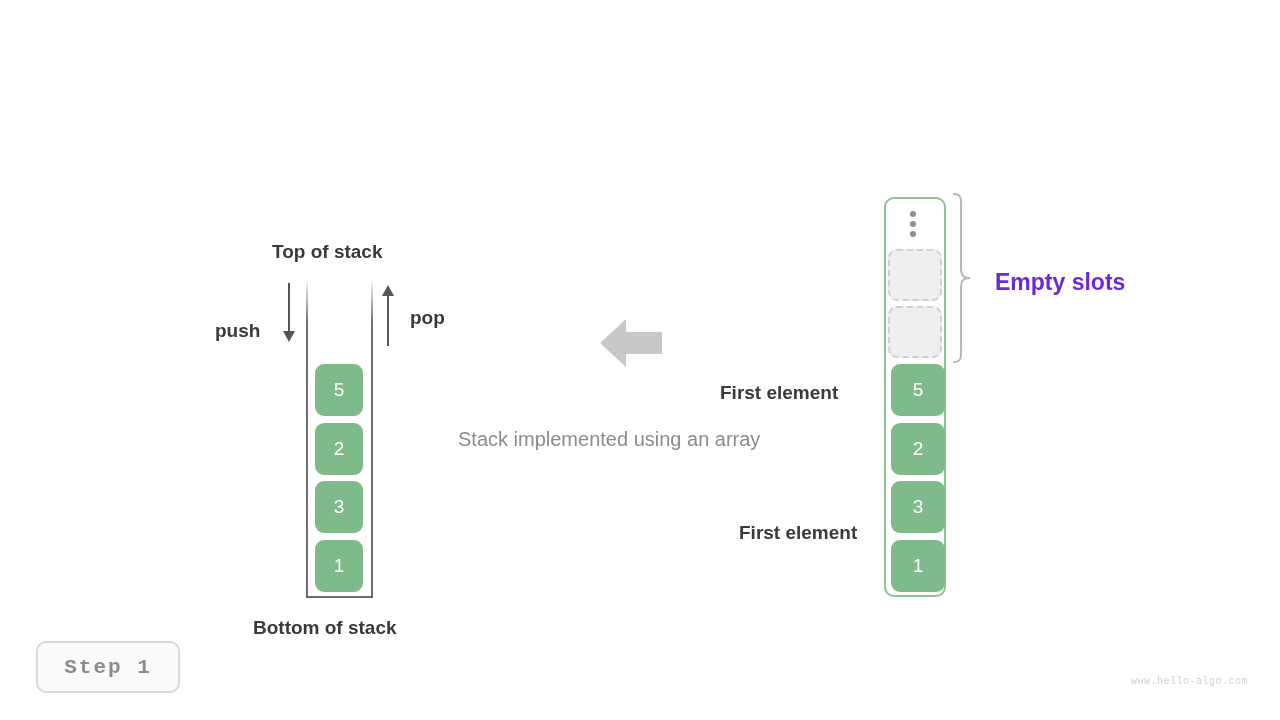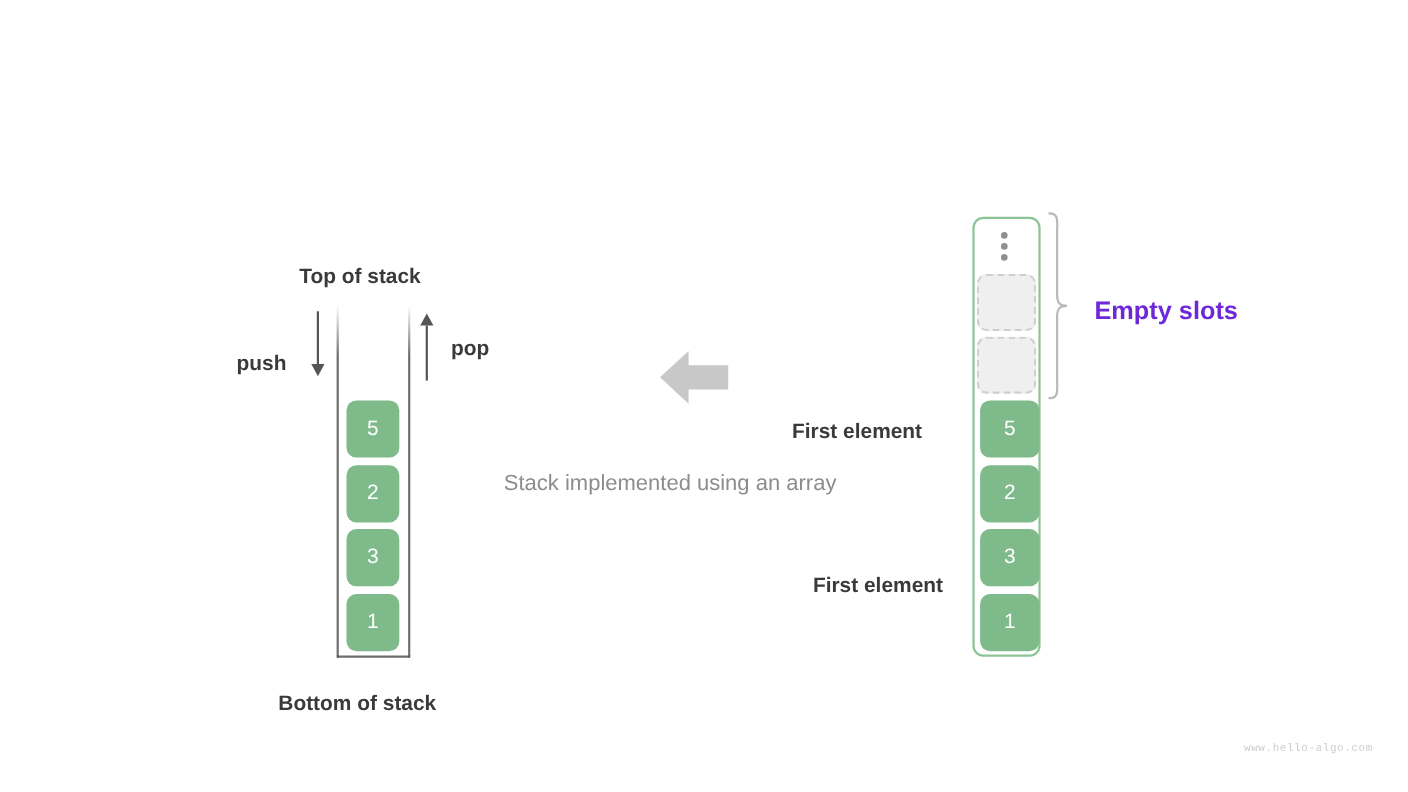--- a/index.html
+++ b/index.html
@@ -213,21 +213,21 @@
 
     <div class="stack-wall left"></div>
     <div class="stack-wall right"></div>
     <div class="stack-floor"></div>
 
     <div class="cell" style="left:315px; top:364px;">5</div>
     <div class="cell" style="left:315px; top:423px;">2</div>
     <div class="cell" style="left:315px; top:481px;">3</div>
     <div class="cell" style="left:315px; top:540px;">1</div>
 
-    <div class="lbl-bold" style="left:253px; top:617px;margin-top:12px;">Bottom of stack</div>
+    <div class="lbl-bold" style="left:253px; top:617px;">Bottom of stack</div>
   </div>
 
   <div id="big-arrow">
     <svg width="64" height="56" viewBox="0 0 64 56" xmlns="http://www.w3.org/2000/svg">
       <polygon points="0,28 26,4 26,17 62,17 62,39 26,39 26,52" fill="#c8c8c8"></polygon>
     </svg>
   </div>
 
   <div class="lbl-gray" style="left:458px; top:428px;">Stack implemented using an array</div>
 
@@ -255,16 +255,19 @@
     <div class="cell" style="left:891px; top:364px; width:54px;">5</div>
     <div class="cell" style="left:891px; top:423px; width:54px;">2</div>
     <div class="cell" style="left:891px; top:481px; width:54px;">3</div>
     <div class="cell" style="left:891px; top:540px; width:54px;">1</div>
 
     <div class="lbl-bold" style="left:720px; top:382px;">First element</div>
 
     <div class="lbl-bold" style="left:711px; top:522px;margin-left:28px;">First element</div>
   </div>
 
+  <div id="step-badge">
+    <span>Step 1</span>
+  </div>
 
   <div id="watermark">www.hello-algo.com</div>
 
 </div>
 
 </body></html>

